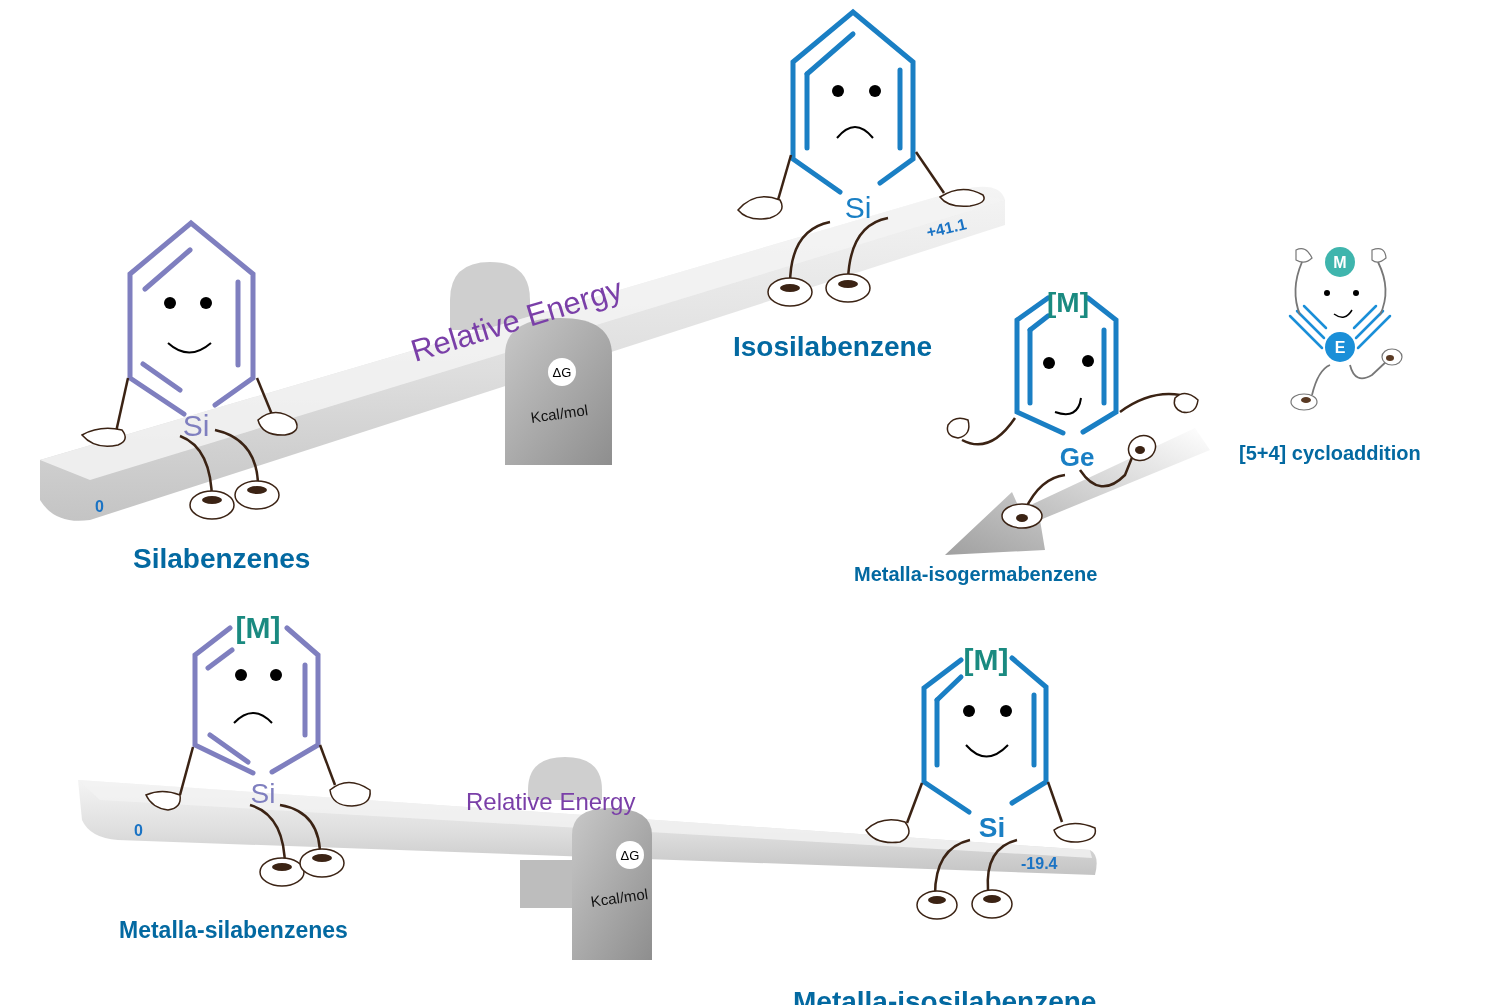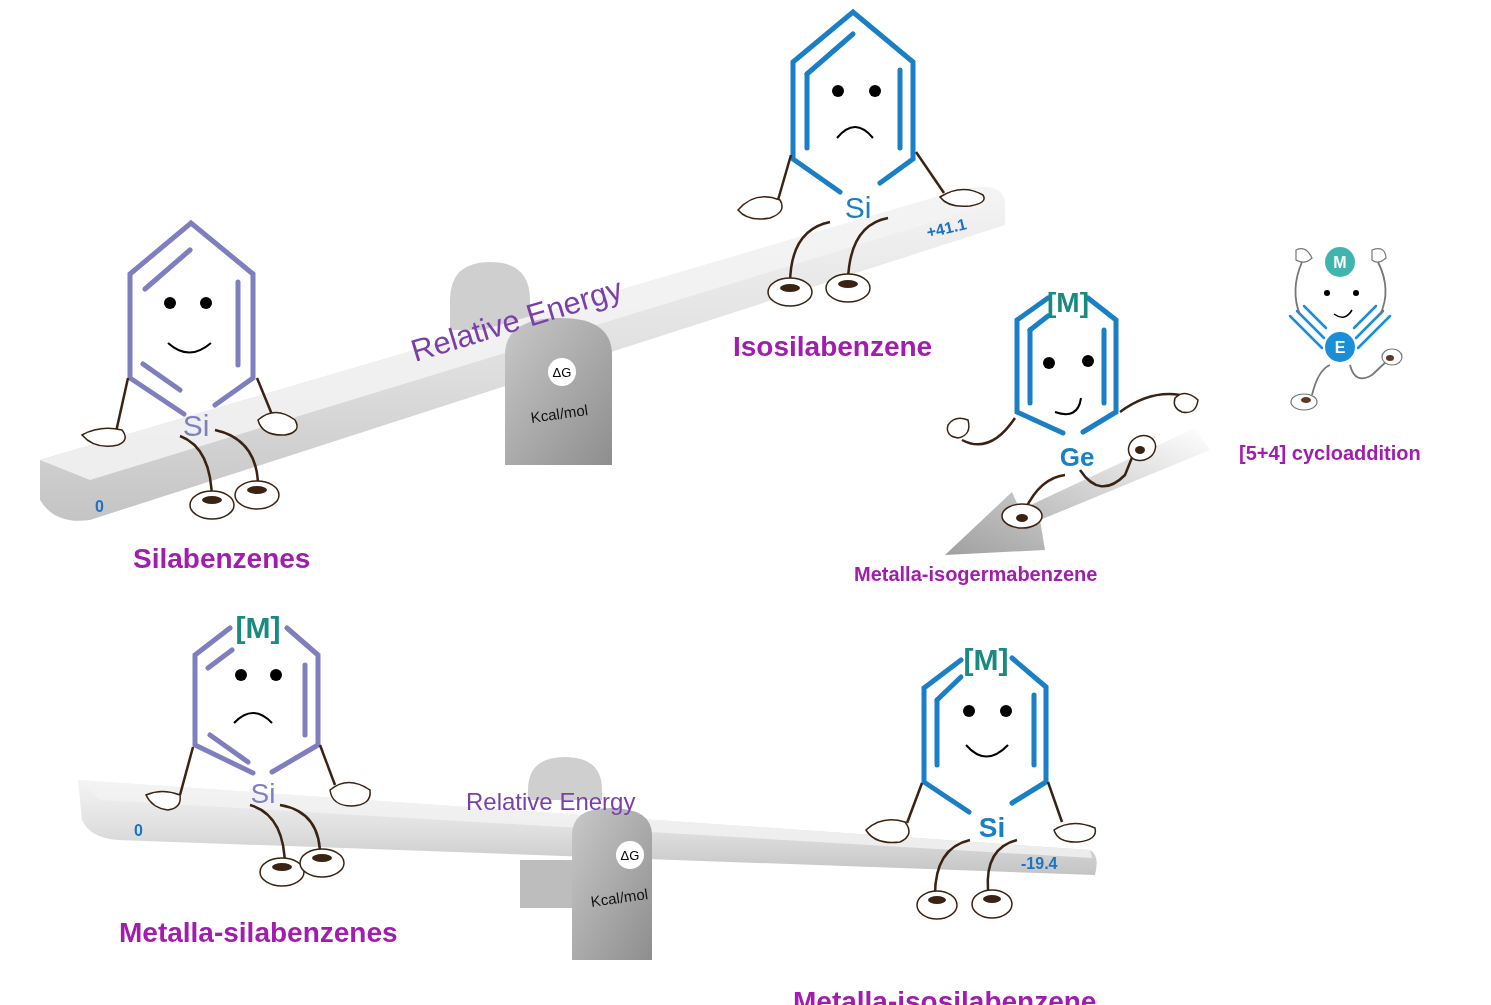--- a/index.html
+++ b/index.html
@@ -1,18 +1,18 @@
 <!DOCTYPE html>
 <html><head>
 <meta charset="utf-8">
 <style>
   html, body { margin: 0; padding: 0; background: #ffffff; }
   body { width: 1491px; height: 1005px; position: relative; overflow: hidden; font-family: "Liberation Sans", sans-serif; }
   #stage { position: absolute; left: 0; top: 0; width: 1491px; height: 1005px; }
-  .label { position: absolute; font-family: "Liberation Sans", sans-serif; font-weight: bold; color: #a21caf; white-space: nowrap; }
+  .label { position: absolute; font-family: "Liberation Sans", sans-serif; font-weight: bold; color: #0369a1; white-space: nowrap; }
   svg text { font-family: "Liberation Sans", sans-serif; }
 </style>
 </head>
 <body>
 
 <svg id="stage" width="1491" height="1005" viewBox="0 0 1491 1005" xmlns="http://www.w3.org/2000/svg">
   <defs>
     <linearGradient id="beamGrad" x1="0" y1="0" x2="0" y2="1">
       <stop offset="0" stop-color="#f4f4f4"></stop>
       <stop offset="0.55" stop-color="#dedede"></stop>
@@ -222,14 +222,14 @@
     <ellipse cx="937" cy="900" rx="9" ry="4" fill="#3b2314"></ellipse>
     <ellipse cx="992" cy="904" rx="20" ry="14" fill="#fff" stroke="#3b2314" stroke-width="1.5"></ellipse>
     <ellipse cx="992" cy="899" rx="9" ry="4" fill="#3b2314"></ellipse>
   </g>
 </svg>
 
 <div class="label" style="left:133px; top:543px; font-size:28px;text-align:center;">Silabenzenes</div>
 <div class="label" style="left:733px; top:331px; font-size:28px;">Isosilabenzene</div>
 <div class="label" style="left:854px; top:563px; font-size:20px;">Metalla-isogermabenzene</div>
 <div class="label" style="left:1239px; top:442px; font-size:20px;">[5+4] cycloaddition</div>
-<div class="label" style="left:119px; top:917px; font-size:28px;">Metalla-silabenzenes</div>
+<div class="label" style="left:119px; top:917px; font-size:23px;">Metalla-silabenzenes</div>
 <div class="label" style="left:793px; top:950px; font-size:28px;margin-top:36px;">Metalla-isosilabenzene</div>
 
 </body></html>

